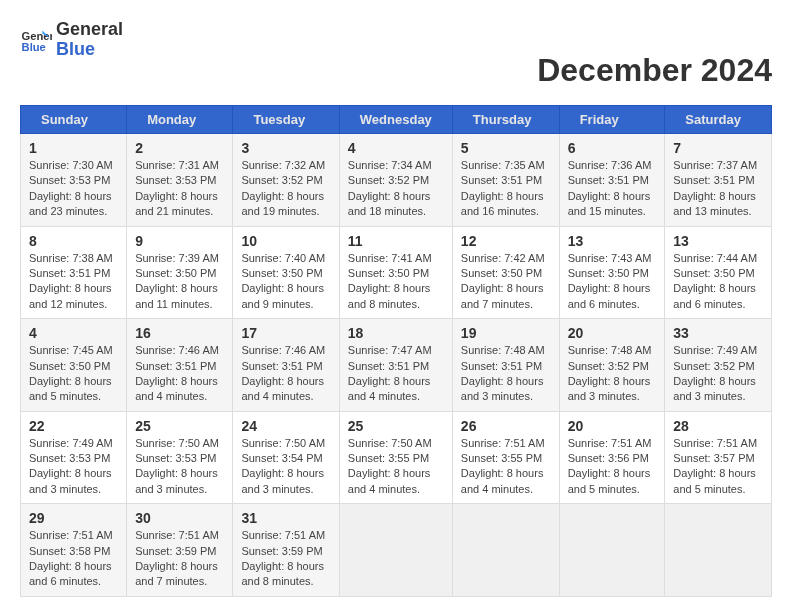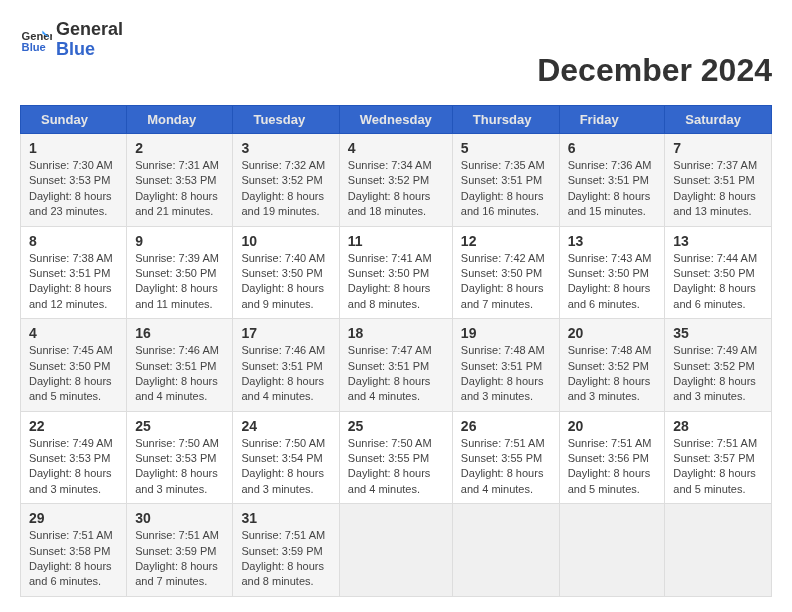--- a/index.html
+++ b/index.html
@@ -200,21 +200,21 @@
         </td>
         <td>
           <span class="day-number">19</span>
           <div class="cell-content">Sunrise: 7:48 AM<br>Sunset: 3:51 PM<br>Daylight: 8 hours and 3 minutes.</div>
         </td>
         <td>
           <span class="day-number">20</span>
           <div class="cell-content">Sunrise: 7:48 AM<br>Sunset: 3:52 PM<br>Daylight: 8 hours and 3 minutes.</div>
         </td>
         <td>
-          <span class="day-number">35</span>
+          <span class="day-number">33</span>
           <div class="cell-content">Sunrise: 7:49 AM<br>Sunset: 3:52 PM<br>Daylight: 8 hours and 3 minutes.</div>
         </td>
       </tr>
       <tr>
         <td>
           <span class="day-number">22</span>
           <div class="cell-content">Sunrise: 7:49 AM<br>Sunset: 3:53 PM<br>Daylight: 8 hours and 3 minutes.</div>
         </td>
         <td>
           <span class="day-number">25</span>

